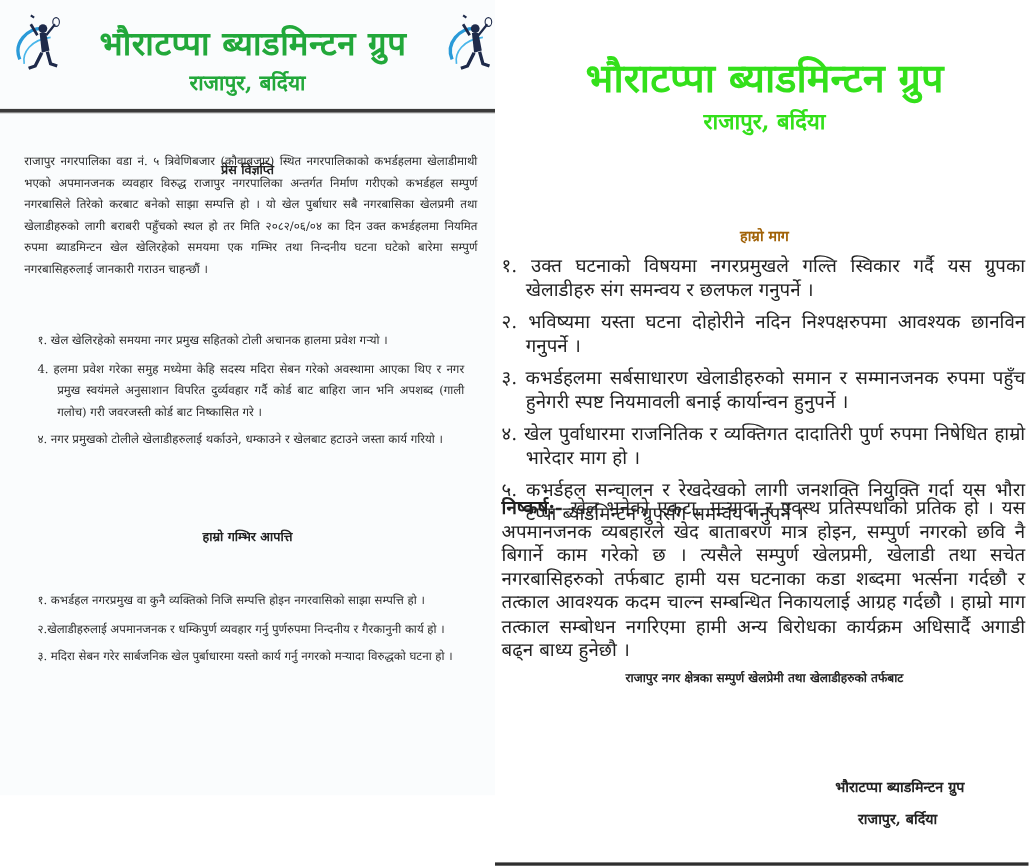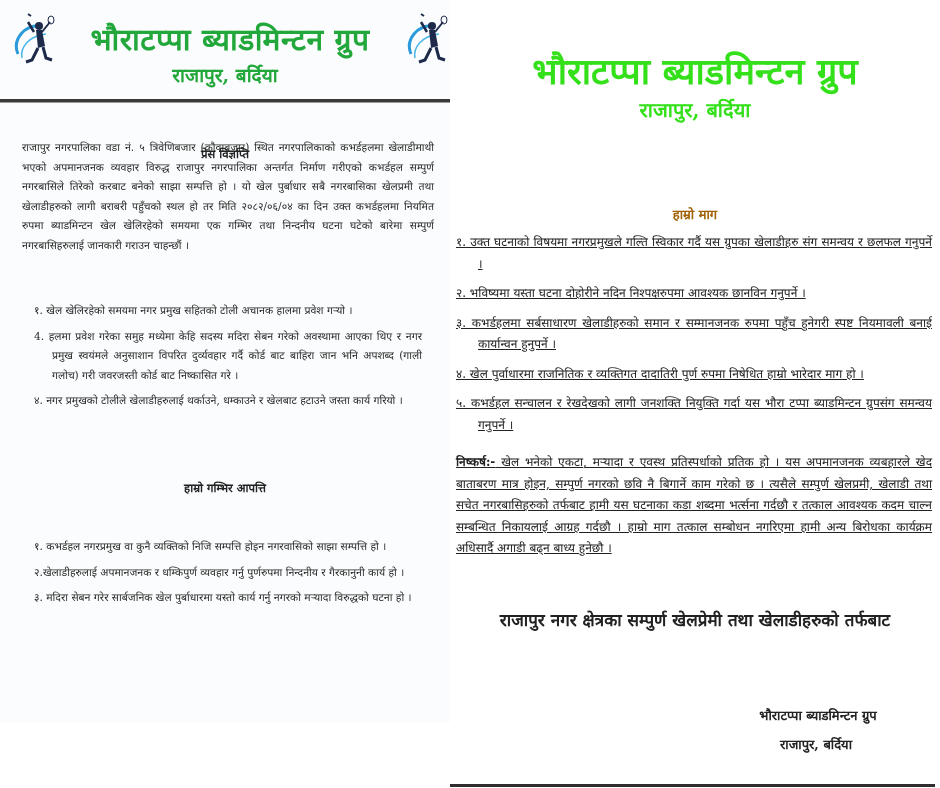--- a/index.html
+++ b/index.html
@@ -43,26 +43,26 @@
   
   .rh-title {
     position: absolute; left: 0; top: 46px; width: 490px; text-align: center;
     font-size: 36px; font-weight: bold; color: #33e01a; white-space: nowrap;
   }
   .rh-sub {
     position: absolute; left: 0; top: 96px; width: 490px; text-align: center;
     font-size: 20px; font-weight: bold; color: #33e01a;
   }
   .r-heading { position: absolute; left: 0; top: 205px; width: 490px; text-align: center; font-size: 13px; font-weight: bold; color: #a16207; }
-  .r-body { position: absolute; left: 6px; width: 476px; font-size: 12px; line-height: 21.5px; color: #222; text-decoration: underline; }
+  .r-body { position: absolute; left: 6px; width: 476px; font-size: 17px; line-height: 21.5px; color: #222; }
   .r-list { margin: 0; padding: 0; list-style: none; }
   .r-list li { margin: 0 0 8px 0; padding-left: 22px; text-indent: -22px; text-align: justify; }
   .conclusion { text-align: justify; margin: 0; }
   .conclusion b { font-weight: bold; }
-  .r-footer-line { position: absolute; left: 0; top: 608px; width: 490px; text-align: center; font-size: 17px; font-weight: bold; color: #222; }
+  .r-footer-line { position: absolute; left: 0; top: 608px; width: 490px; text-align: center; font-size: 11px; font-weight: bold; color: #222; }
   .r-sign { position: absolute; right: 36px; width: 220px; text-align: center; font-size: 13px; font-weight: bold; color: #222; }
   .r-sign.s1 { top: 706px; right: 12px; }
   .r-sign.s2 { top: 735px; right: 24px; width: 200px; }
   .r-rule { position: absolute; left: 0; top: 784px; width: 485px; height: 3px; background: #2e2e2e; }
 </style>
 </head>
 <body>
 
 <div class="page-left">
   <div class="lh-title-row">

